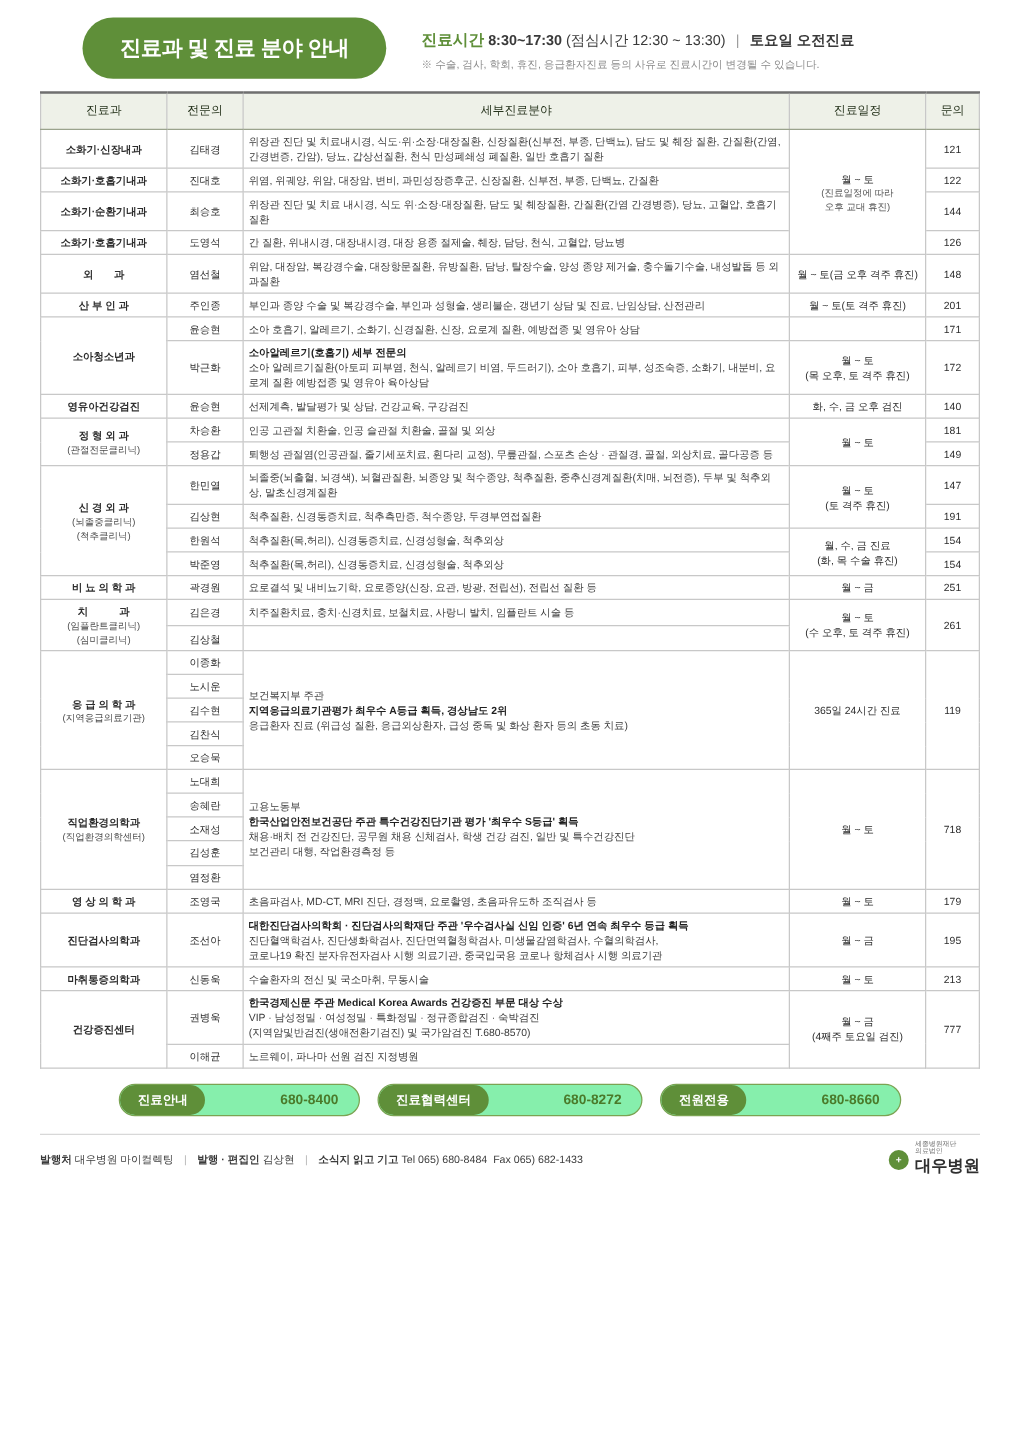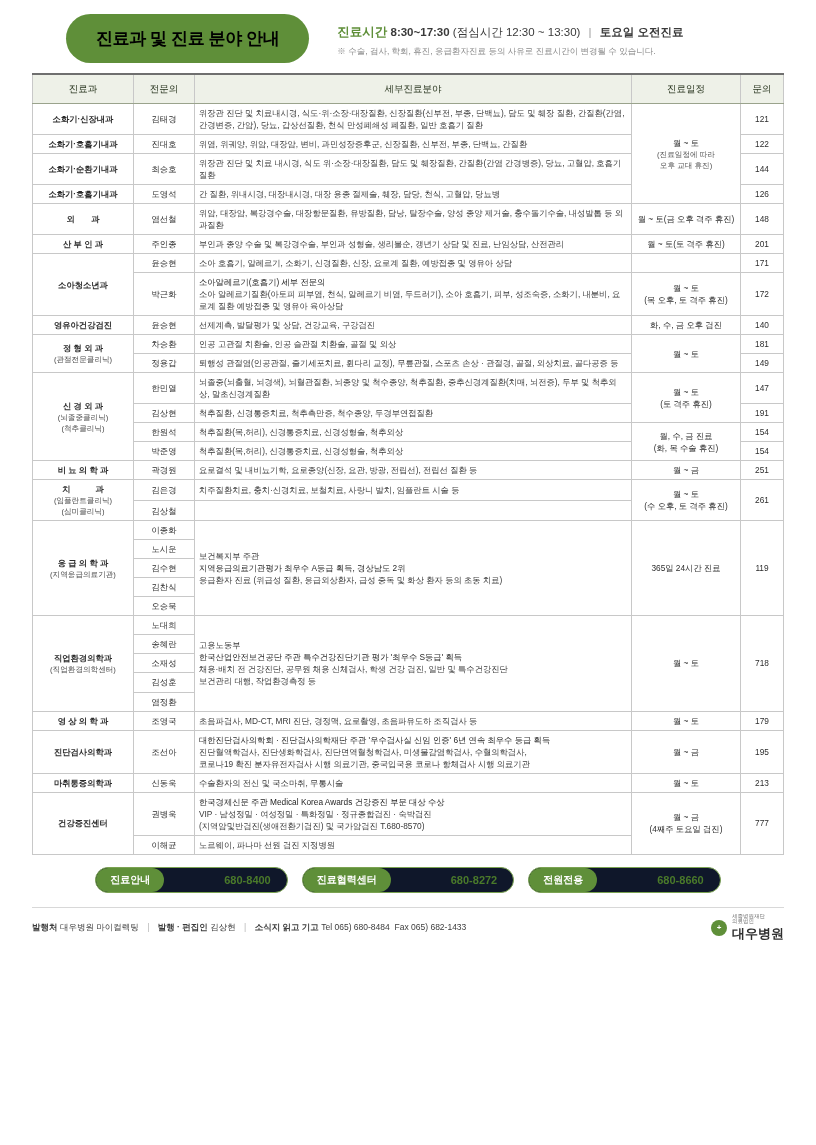--- a/index.html
+++ b/index.html
@@ -9,21 +9,21 @@
     font-family:"Liberation Sans", sans-serif;
     color:#222;
     -webkit-font-smoothing:antialiased;
   }
   .page{width:816px;min-height:1145px;position:relative;padding:0;box-sizing:border-box;}
 
   
   .header{display:flex;align-items:flex-start;padding:14px 24px 6px 24px;}
   .title-badge{
     background:#5f8f39;
-    color:#000000;
+    color:#ffffff;
     border-radius:26px;
     padding:13px 30px;
     font-size:17px;
     font-weight:bold;
     letter-spacing:-0.4px;
     margin-left:42px;
     white-space:nowrap;
   }
   .header-right{margin-left:28px;padding-top:10px;}
   .hr-line1{font-size:11.5px;color:#3a3a3a;text-align:center;}
@@ -56,36 +56,36 @@
     border-top:2px solid #6f6f6f;
     border-bottom:1px solid #9aa38c;
   }
   .c-dept{width:92px;text-align:center;font-size:9px;font-weight:bold;color:#2d2d2d;line-height:1.35;}
   .c-doc{width:52px;text-align:center;font-size:9px;color:#2d2d2d;}
   .c-field{text-align:left;padding-left:7px;color:#3a3a3a;}
   .c-sched{width:100px;text-align:center;font-size:8.6px;color:#2d2d2d;line-height:1.5;}
   .c-tel{width:34px;text-align:center;font-size:9px;color:#2d2d2d;}
   .sub{font-size:7.6px;color:#555;display:block;}
   .dept-sub{display:block;font-size:7.6px;font-weight:normal;color:#4a4a4a;}
-  td.c-field b{font-weight:normal;color:#1f1f1f;}
+  td.c-field b{font-weight:bold;color:#1f1f1f;}
 
   
   .contact-bar{
     display:flex;
     justify-content:center;
     gap:14px;
     margin:12px 32px 0 32px;
   }
   .pill{
     display:flex;align-items:center;
     border:1px solid #7ba352;
     border-radius:20px;
     height:24px;
     overflow:hidden;
-    background:#0f172a;
+    background:#86efac;
     gap:44px;
   }
   .pill .lab{
     background:#5f8f39;color:#fff;font-size:10px;font-weight:bold;
     padding:0 14px;height:100%;display:flex;align-items:center;border-radius:20px;
   }
   .pill .num{color:#4a7a2a;font-size:11px;font-weight:bold;padding:0 16px;}
 
   
   .footer{

